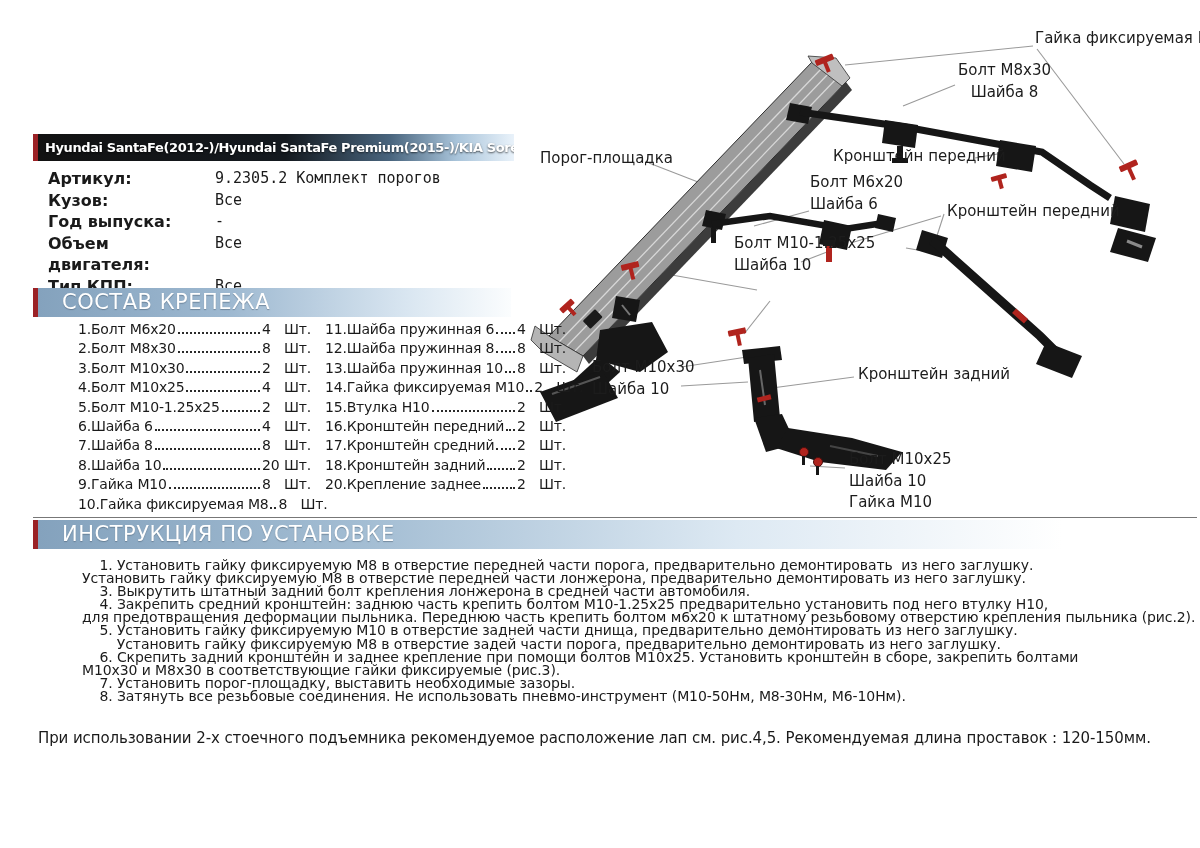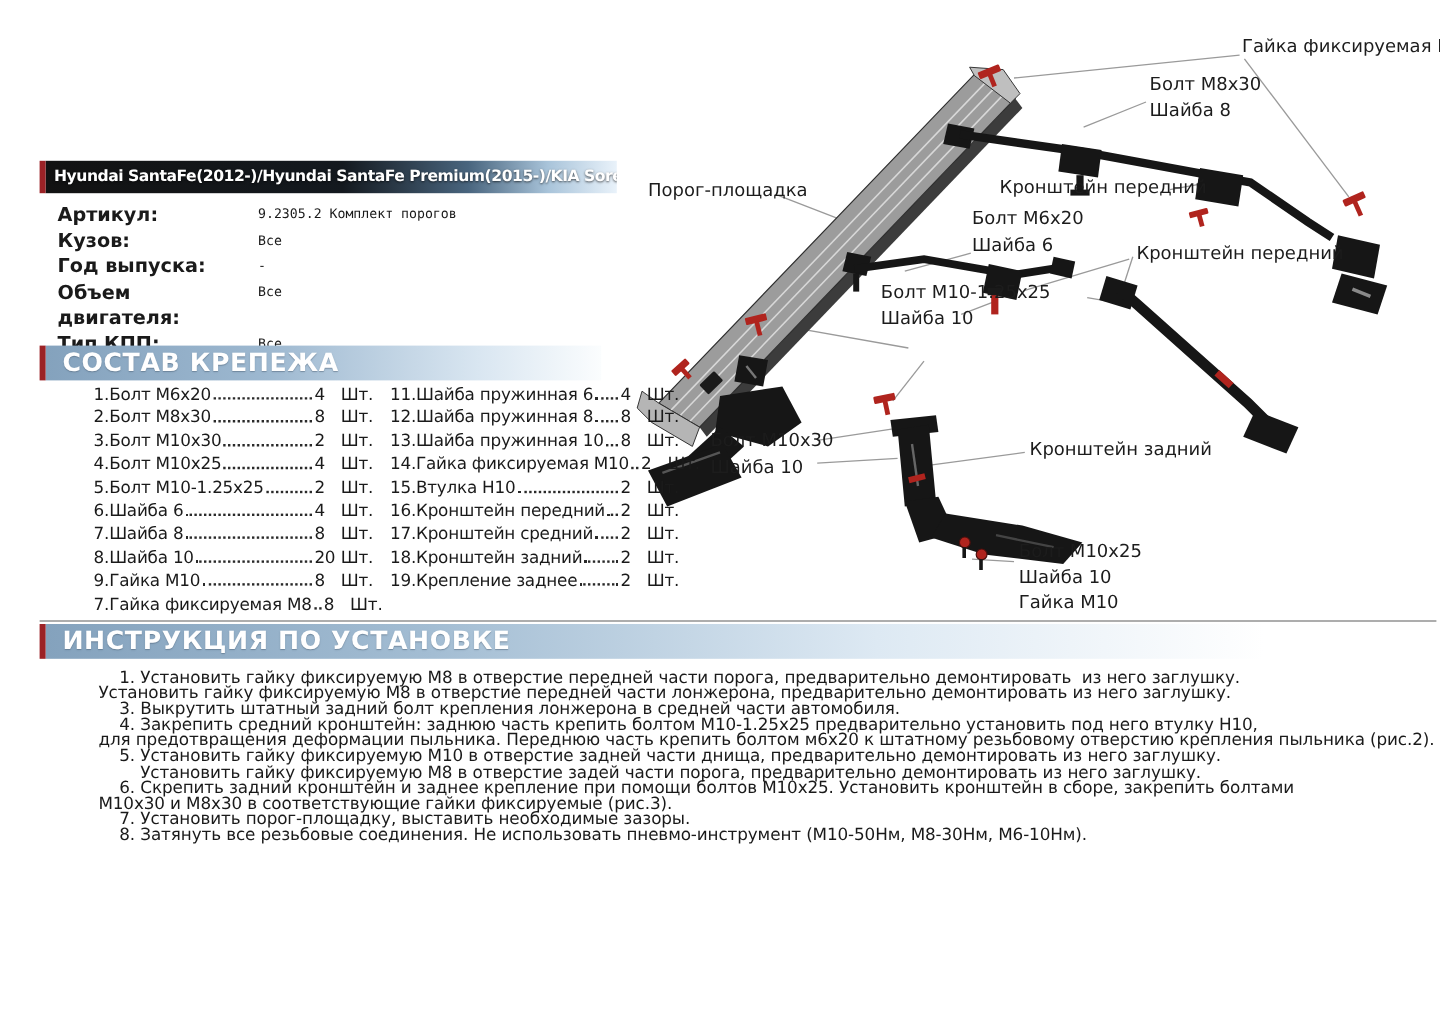--- a/index.html
+++ b/index.html
@@ -11,25 +11,25 @@
     border-left:5px solid #9b2226;
     background:linear-gradient(90deg,#121212 0%,#14191f 52%,#49657e 74%,#a9c4da 88%,#e9f2fa 100%);
     color:#fff;font-size:13px;font-weight:bold;letter-spacing:-0.4px;line-height:27px;
     padding-left:7px;white-space:nowrap;overflow:hidden;
     text-shadow:0 1px 2px rgba(0,0,0,.65);}
 
   
   .info{position:absolute;left:48px;top:168px;font-size:16px;line-height:21.5px;}
   .info-row{display:flex;}
   .info-label{font-weight:bold;width:167px;}
-  .info-value{font-family:"DejaVu Sans Mono",monospace;font-size:11px;}
+  .info-value{font-family:"DejaVu Sans Mono",monospace;font-size:15px;}
 
   
   .section-banner{position:absolute;height:29px;border-left:5px solid #9b2226;
-    color:#fff;font-weight:bold;font-size:21px;line-height:29px;padding-left:14px;
+    color:#fff;font-weight:normal;font-size:21px;line-height:29px;padding-left:24px;
     letter-spacing:0.5px;text-shadow:0 1px 1px rgba(75,95,115,.55);white-space:nowrap;}
   .banner-parts{left:33px;top:288px;width:449px;
     background:linear-gradient(90deg,#84a2bd 0%,#9db8d0 40%,#d9e6f1 78%,#fbfdfe 100%);}
   .banner-instr{left:33px;top:520px;width:1140px;
     background:linear-gradient(90deg,#84a2bd 0%,#a3bdd3 28%,#dde9f3 60%,#ffffff 88%);}
   .rule{position:absolute;left:33px;top:517px;width:1164px;height:1px;background:#777;}
 
   
   .parts-col{position:absolute;top:321px;font-size:14px;letter-spacing:-0.2px;margin-left:45px;}
   .col1{left:33px;width:232px;}
@@ -166,21 +166,21 @@
       <rect x="757" y="396" width="14" height="5" transform="rotate(-14 764 398)"></rect>
       <circle cx="804" cy="452" r="4.5" stroke="#4a0f0d" stroke-width="1"></circle>
       <circle cx="818" cy="462" r="4.5" stroke="#4a0f0d" stroke-width="1"></circle>
       <rect x="802" y="456" width="3" height="9" fill="#161616"></rect>
       <rect x="816" y="466" width="3" height="9" fill="#161616"></rect>
     </g>
   </svg>
 
   <div class="dlabel" style="left:540px;top:148px;"><span>Порог-площадка</span></div>
   <div class="dlabel" style="left:1035px;top:28px;"><span>Гайка фиксируемая М8</span></div>
-  <div class="dlabel" style="left:958px;top:60px;">
+  <div class="dlabel" style="left:958px;top:60px;text-align:center;">
       <div>Болт М8х30</div>
       <div>Шайба 8</div>
     </div>
   <div class="dlabel" style="left:833px;top:146px;"><span>Кронштейн передний</span></div>
   <div class="dlabel" style="left:810px;top:172px;">
       <div>Болт М6х20</div>
       <div>Шайба 6</div>
     </div>
   <div class="dlabel" style="left:947px;top:201px;"><span>Кронштейн передний</span></div>
   <div class="dlabel" style="left:734px;top:233px;">
@@ -273,21 +273,21 @@
         <span class="pr-qty">20</span>
         <span class="pr-unit">Шт.</span>
       </div>
       <div class="parts-row">
         <span class="pr-name">9.Гайка М10</span>
         <span class="pr-dots"></span>
         <span class="pr-qty">8</span>
         <span class="pr-unit">Шт.</span>
       </div>
       <div class="parts-row">
-        <span class="pr-name">7.Гайка фиксируемая М8</span>
+        <span class="pr-name">10.Гайка фиксируемая М8</span>
         <span class="pr-dots"></span>
         <span class="pr-qty">8</span>
         <span class="pr-unit">Шт.</span>
       </div>
     </div>
   <div class="parts-col col2" id="parts-col2">
       <div class="parts-row">
         <span class="pr-name">11.Шайба пружинная 6</span>
         <span class="pr-dots"></span>
         <span class="pr-qty">4</span>
@@ -329,21 +329,21 @@
         <span class="pr-qty">2</span>
         <span class="pr-unit">Шт.</span>
       </div>
       <div class="parts-row">
         <span class="pr-name">18.Кронштейн задний</span>
         <span class="pr-dots"></span>
         <span class="pr-qty">2</span>
         <span class="pr-unit">Шт.</span>
       </div>
       <div class="parts-row">
-        <span class="pr-name">19.Крепление заднее</span>
+        <span class="pr-name">20.Крепление заднее</span>
         <span class="pr-dots"></span>
         <span class="pr-qty">2</span>
         <span class="pr-unit">Шт.</span>
       </div>
     </div>
 
   <div class="rule"></div>
   <div class="section-banner banner-instr">ИНСТРУКЦИЯ ПО УСТАНОВКЕ</div>
   <div class="instr" id="instr-lines">
       <div class="instr-line">    1. Установить гайку фиксируемую М8 в отверстие передней части порога, предварительно демонтировать  из него заглушку.</div>
@@ -351,14 +351,15 @@
       <div class="instr-line">    3. Выкрутить штатный задний болт крепления лонжерона в средней части автомобиля.</div>
       <div class="instr-line">    4. Закрепить средний кронштейн: заднюю часть крепить болтом М10-1.25х25 предварительно установить под него втулку Н10,</div>
       <div class="instr-line">для предотвращения деформации пыльника. Переднюю часть крепить болтом м6х20 к штатному резьбовому отверстию крепления пыльника (рис.2).</div>
       <div class="instr-line">    5. Установить гайку фиксируемую М10 в отверстие задней части днища, предварительно демонтировать из него заглушку.</div>
       <div class="instr-line">        Установить гайку фиксируемую М8 в отверстие задей части порога, предварительно демонтировать из него заглушку.</div>
       <div class="instr-line">    6. Скрепить задний кронштейн и заднее крепление при помощи болтов М10х25. Установить кронштейн в сборе, закрепить болтами</div>
       <div class="instr-line">М10х30 и М8х30 в соответствующие гайки фиксируемые (рис.3).</div>
       <div class="instr-line">    7. Установить порог-площадку, выставить необходимые зазоры.</div>
       <div class="instr-line">    8. Затянуть все резьбовые соединения. Не использовать пневмо-инструмент (М10-50Нм, М8-30Нм, М6-10Нм).</div>
     </div>
+  <div class="note">При использовании 2-х стоечного подъемника рекомендуемое расположение лап см. рис.4,5. Рекомендуемая длина проставок : 120-150мм.</div>
 
 </div>
 
 </body></html>

